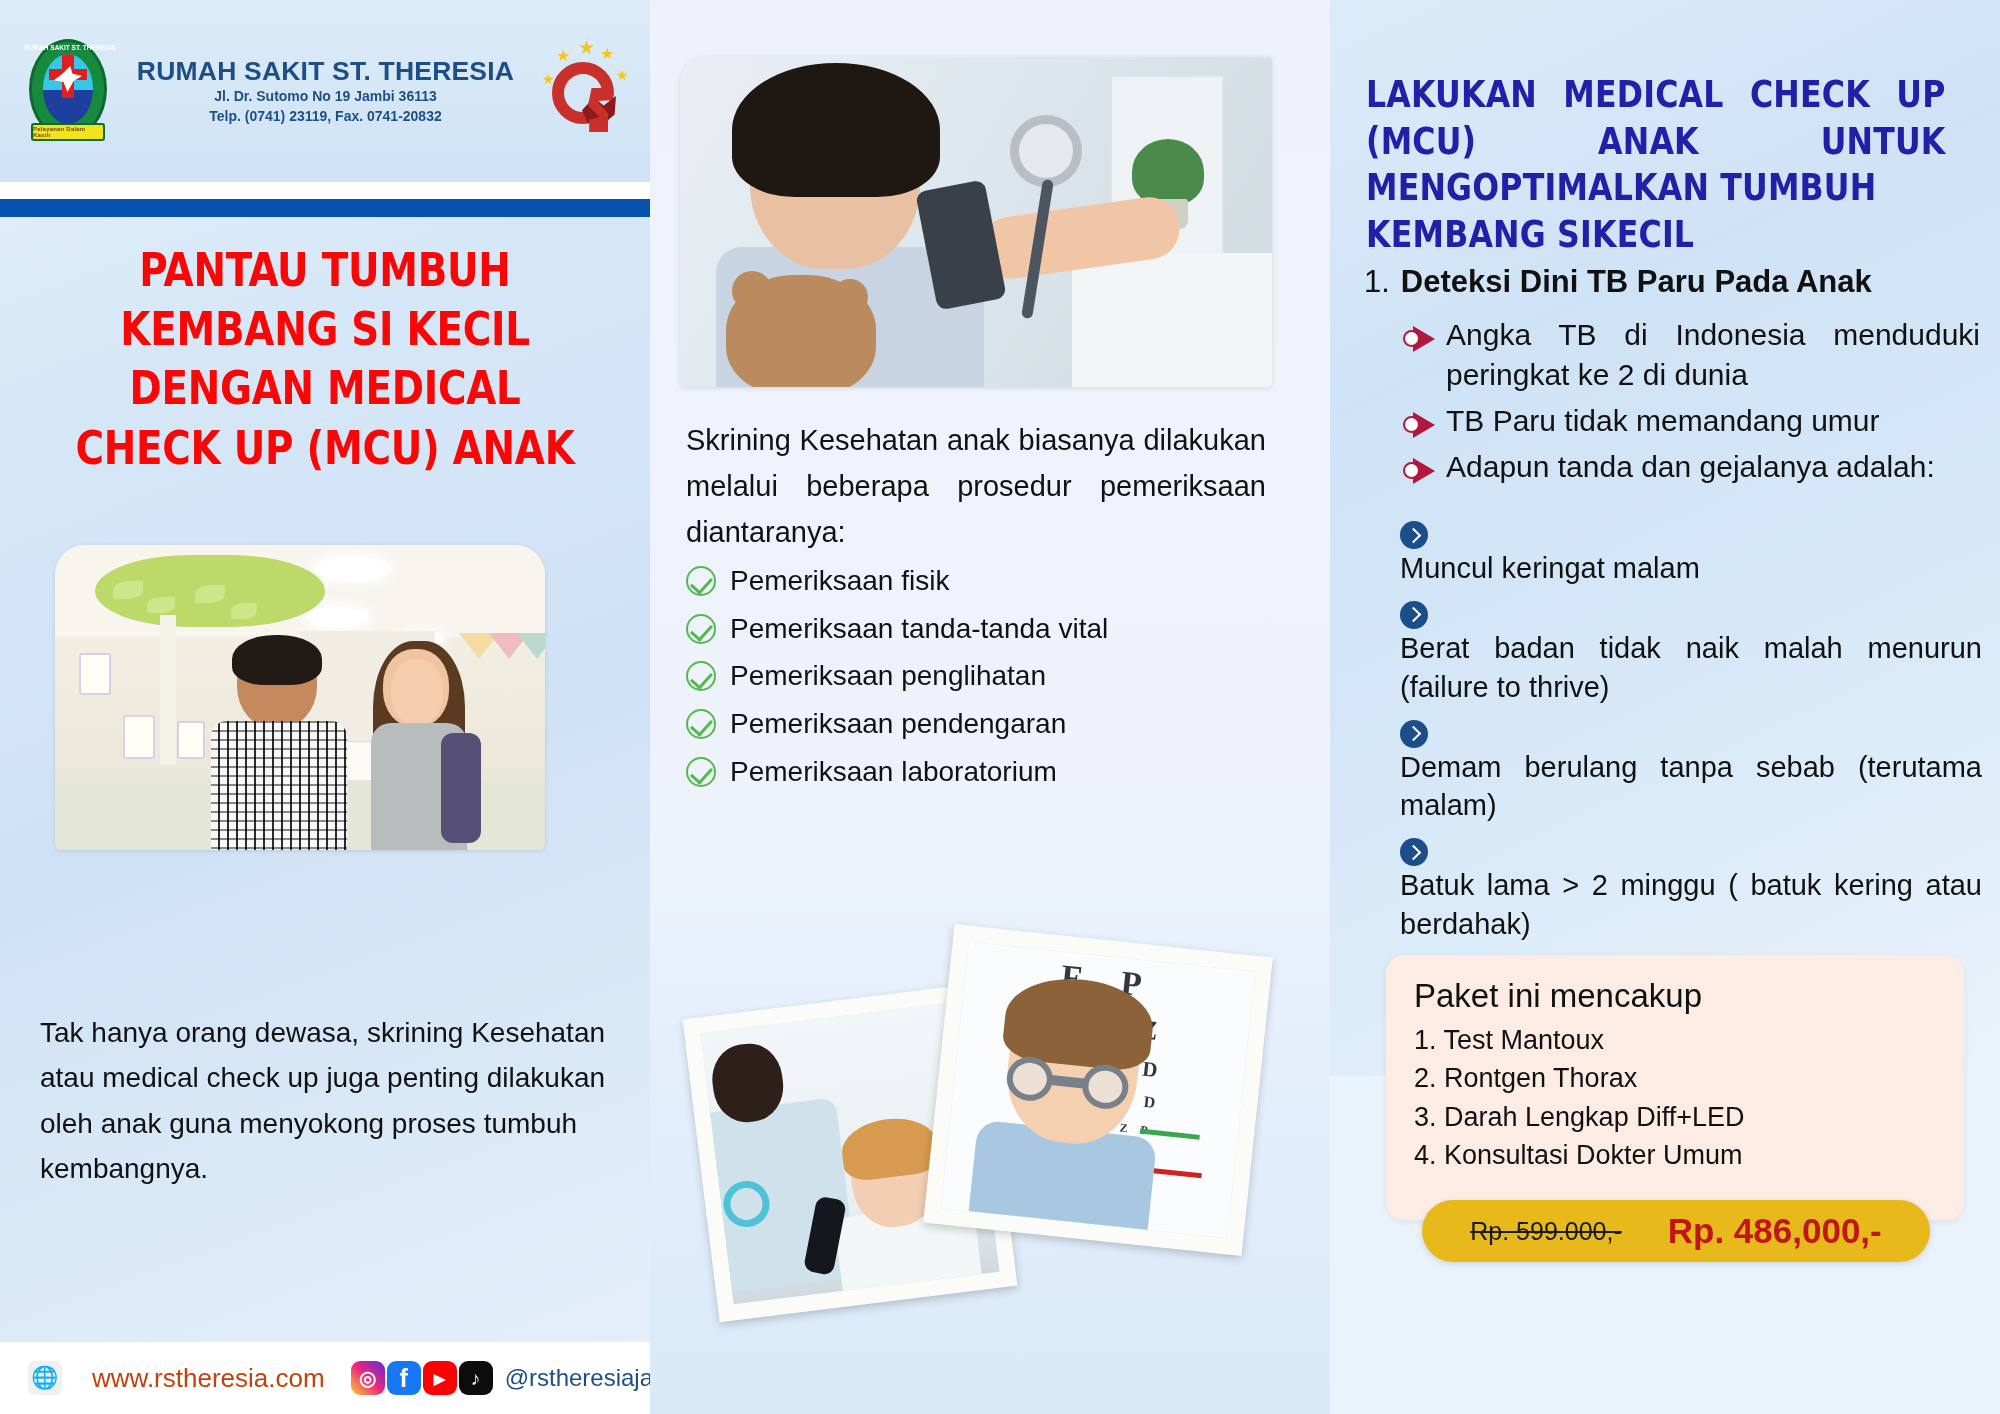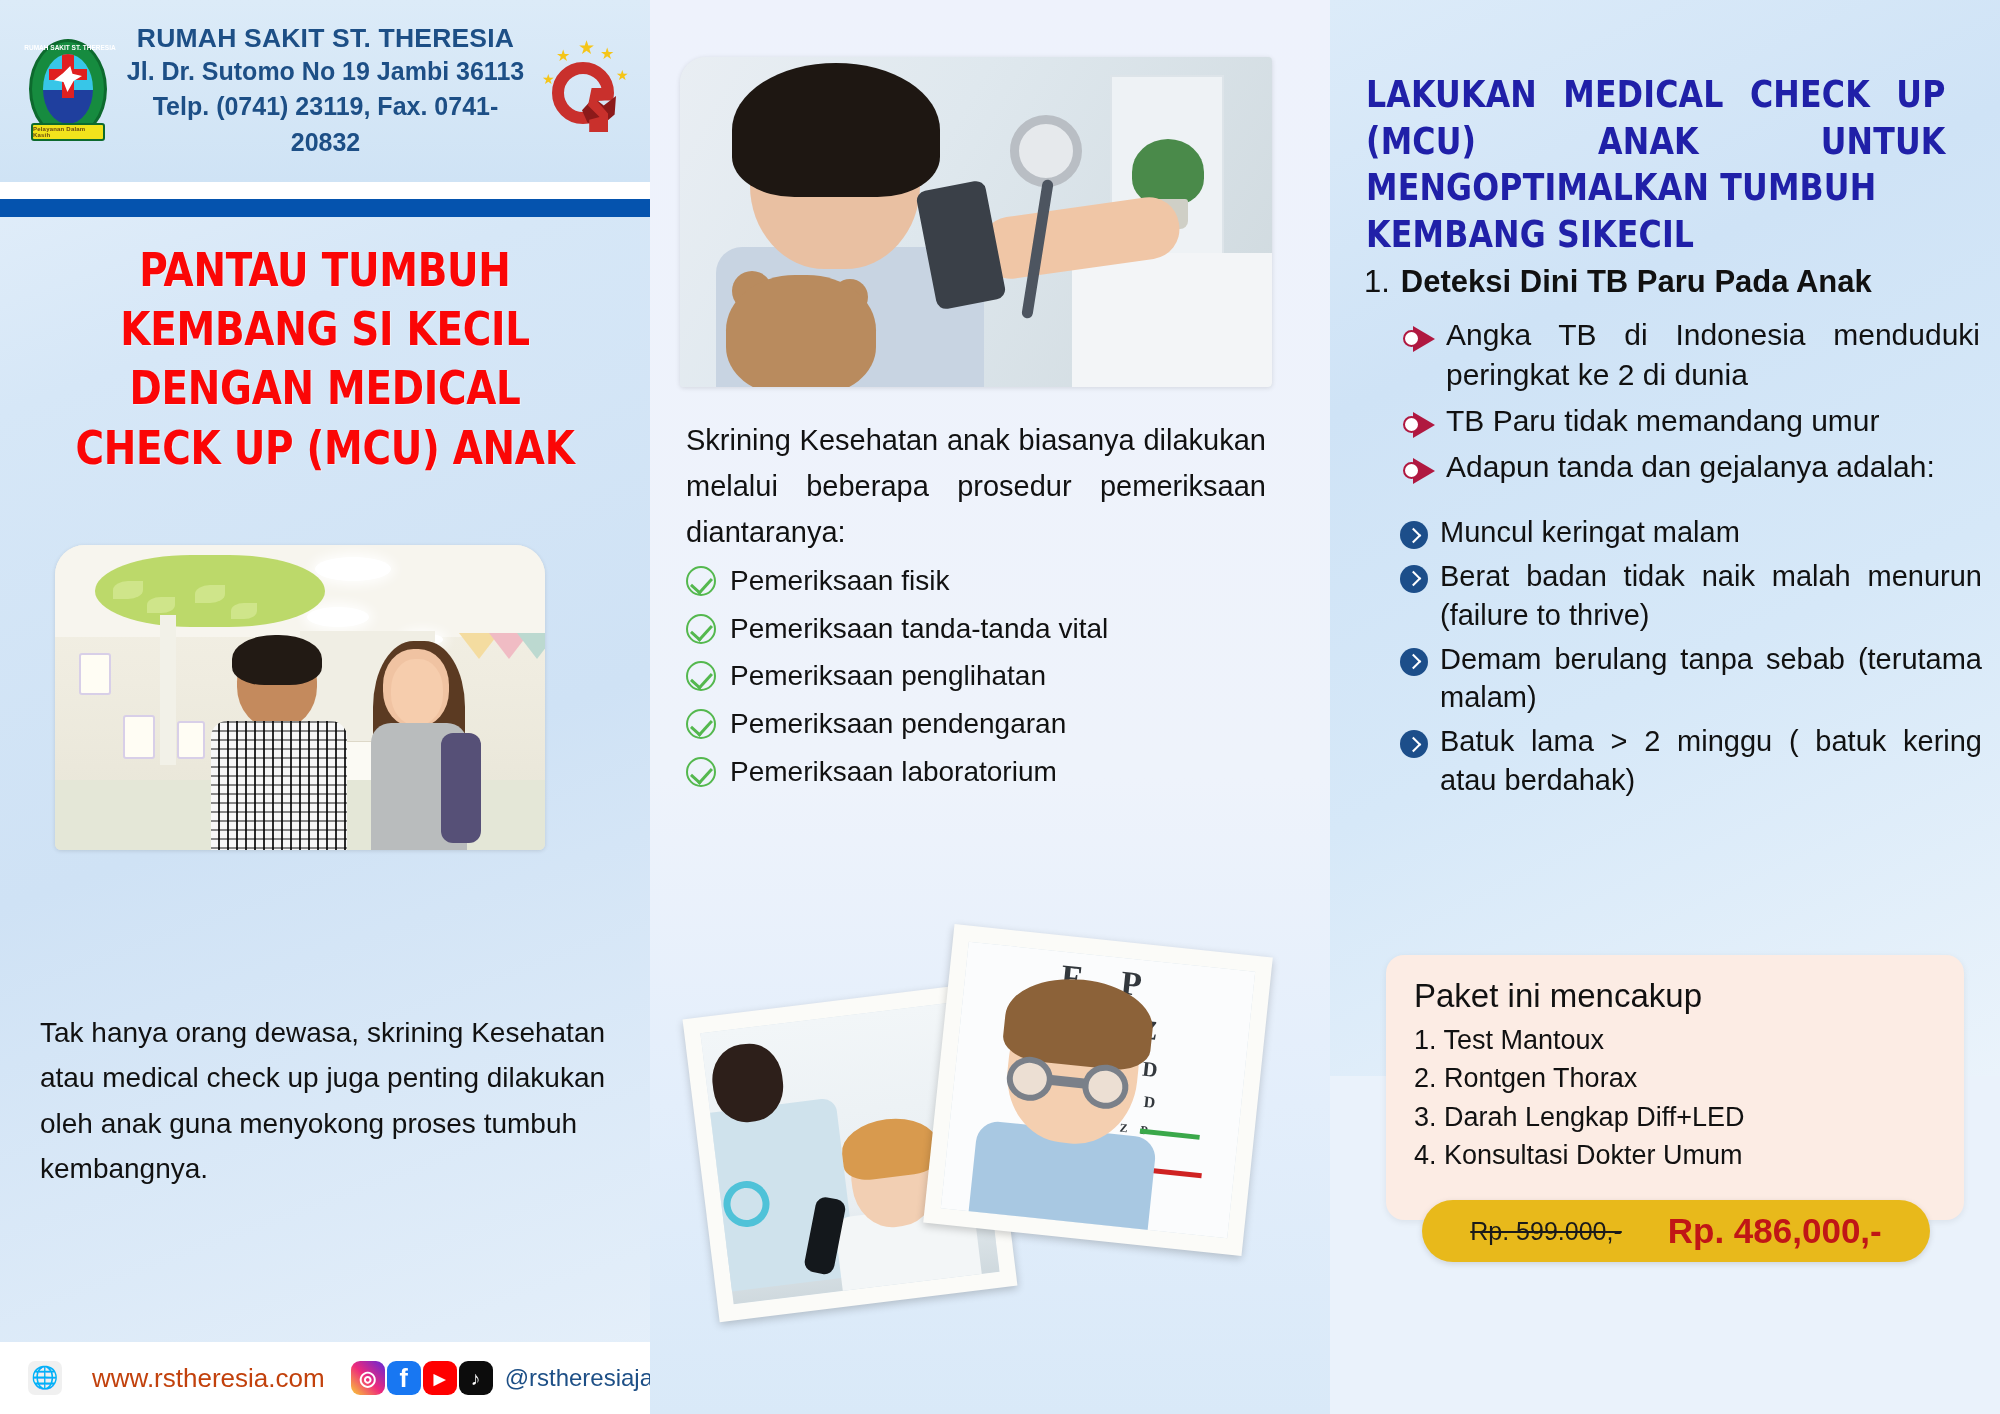--- a/index.html
+++ b/index.html
@@ -69,21 +69,21 @@
   }
   .crest-ring-text span{
     position:absolute;font-size:6.5px;font-weight:bold;color:#ffffff;white-space:nowrap;
   }
   .ct-top{left:50%;top:3px;transform:translateX(-50%);}
 
   .hosp-text{flex:1;text-align:center;padding:0 4px;}
   .hosp-name{
     font-size:26.5px;font-weight:bold;color:#1d4f86;letter-spacing:.2px;line-height:1.22;
   }
-  .hosp-addr{font-size:25px;font-weight:bold;color:#1d4f86;line-height:1.42;}
+  .hosp-addr{font-size:14px;font-weight:bold;color:#1d4f86;line-height:1.42;}
 
   .kars{width:100px;height:110px;flex:0 0 100px;position:relative;margin-right:14px;}
   .kars-q{
     position:absolute;left:16px;top:26px;width:62px;height:62px;border-radius:50%;
     border:12px solid #c9302c;box-sizing:border-box;
     clip-path:polygon(0 0,100% 0,100% 62%,62% 62%,62% 100%,0 100%);
   }
   .kars-tail{
     position:absolute;left:46px;top:58px;width:34px;height:34px;background:#8c1a1a;
     clip-path:polygon(0 48%,34% 10%,64% 34%,100% 6%,96% 60%,54% 96%,16% 84%);
@@ -262,21 +262,21 @@
     position:absolute;left:11px;top:2px;width:0;height:0;
     border-top:13px solid transparent;border-bottom:13px solid transparent;border-left:22px solid #b01840;
   }
   .arrow-ico .dot{
     position:absolute;left:1px;top:6px;width:17px;height:17px;border-radius:50%;background:#ffffff;
     border:2px solid #b01840;box-sizing:border-box;
   }
   .arrow-txt{font-size:30px;line-height:1.33;color:#111;text-align:justify;text-justify:inter-word;flex:1;}
 
   .sym-list{position:absolute;left:70px;top:513px;width:582px;}
-  .sym-li{display:flex;align-items:flex-start;margin-bottom:5px;}
+  .sym-li{display:flex;align-items:flex-start;margin-bottom:5px;flex-direction:column;}
   .sym-ico{
     width:28px;height:28px;flex:0 0 28px;border-radius:50%;background:#1c4e8a;
     margin-top:8px;margin-right:12px;position:relative;
     display:flex;align-items:center;justify-content:center;
   }
   .sym-ico::after{
     content:"";width:9px;height:9px;border-right:2.6px solid #fff;border-top:2.6px solid #fff;
     transform:rotate(45deg);margin-left:-2px;
   }
   .sym-txt{font-size:29px;line-height:1.34;color:#111;text-align:justify;text-justify:inter-word;flex:1;}

